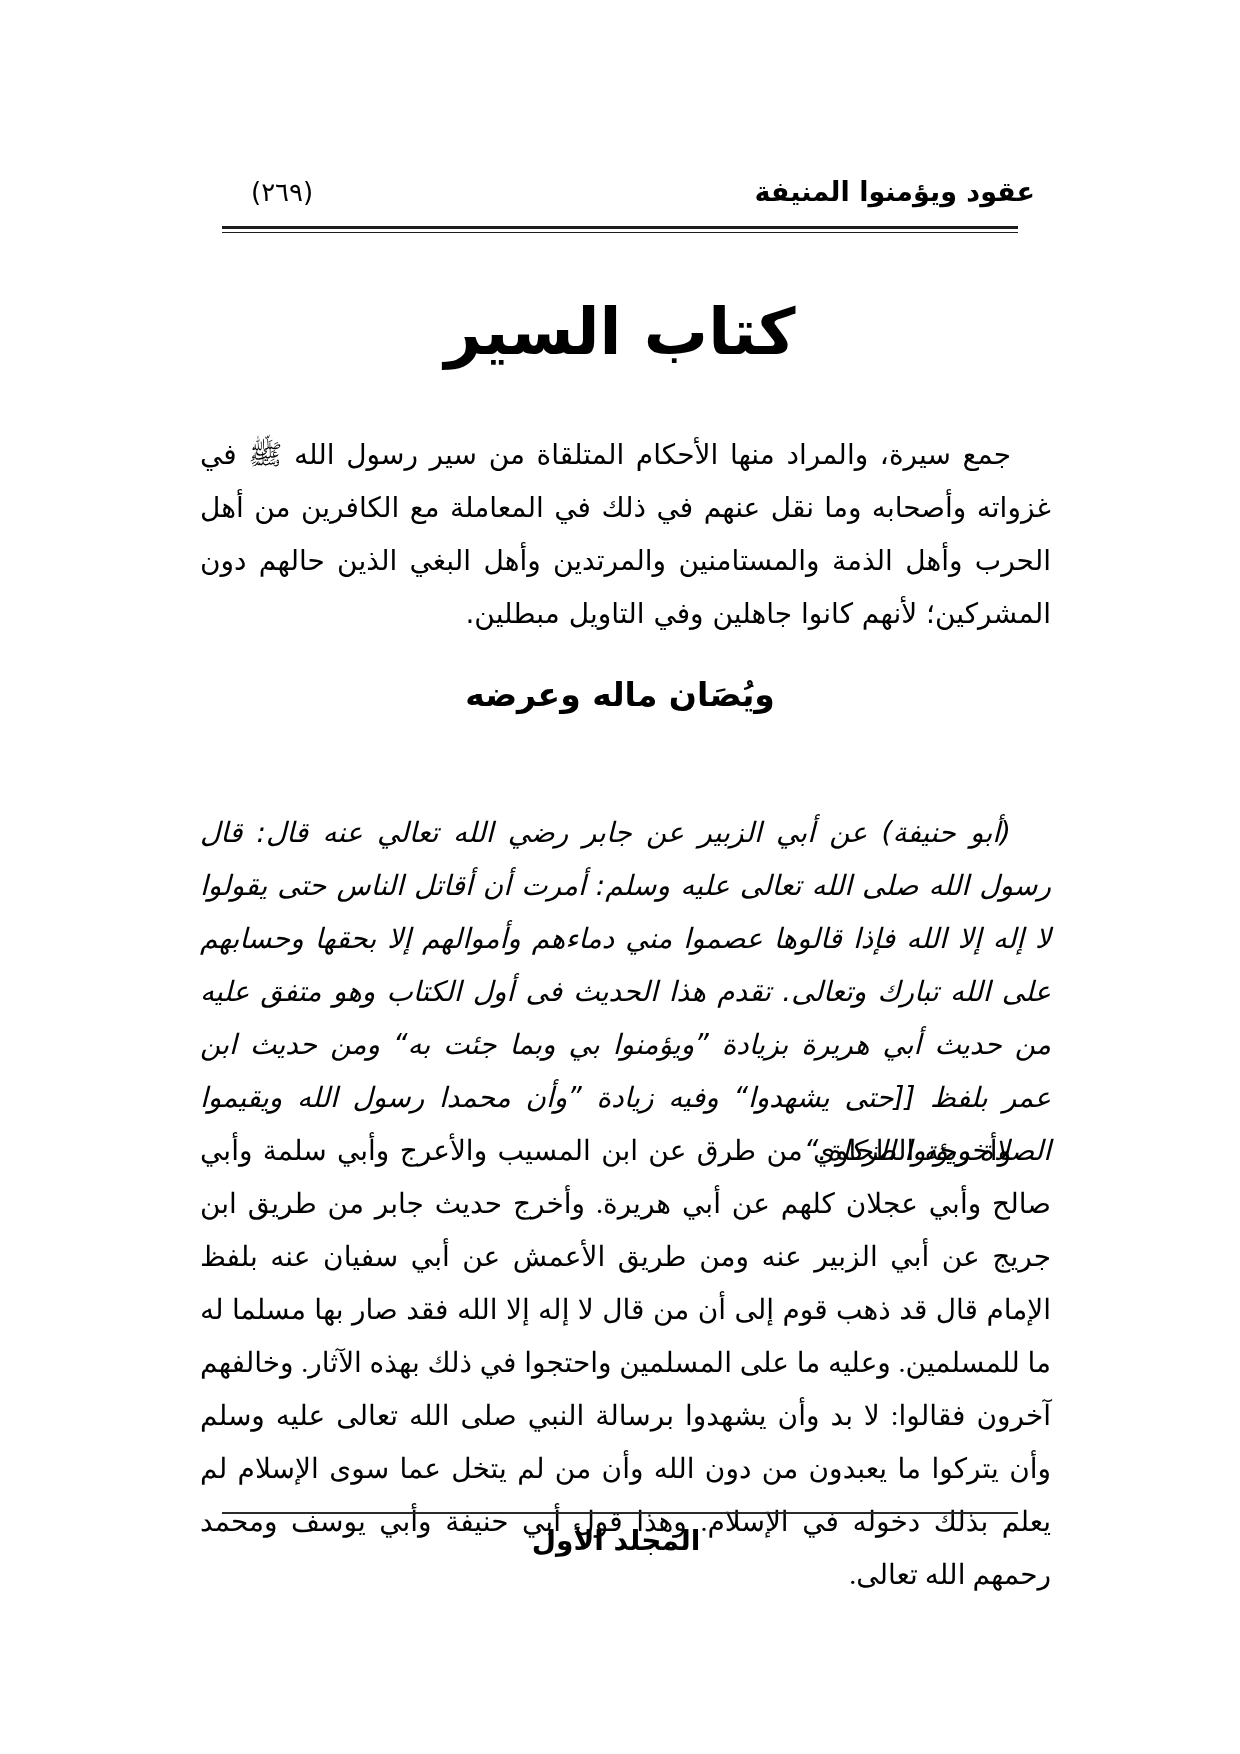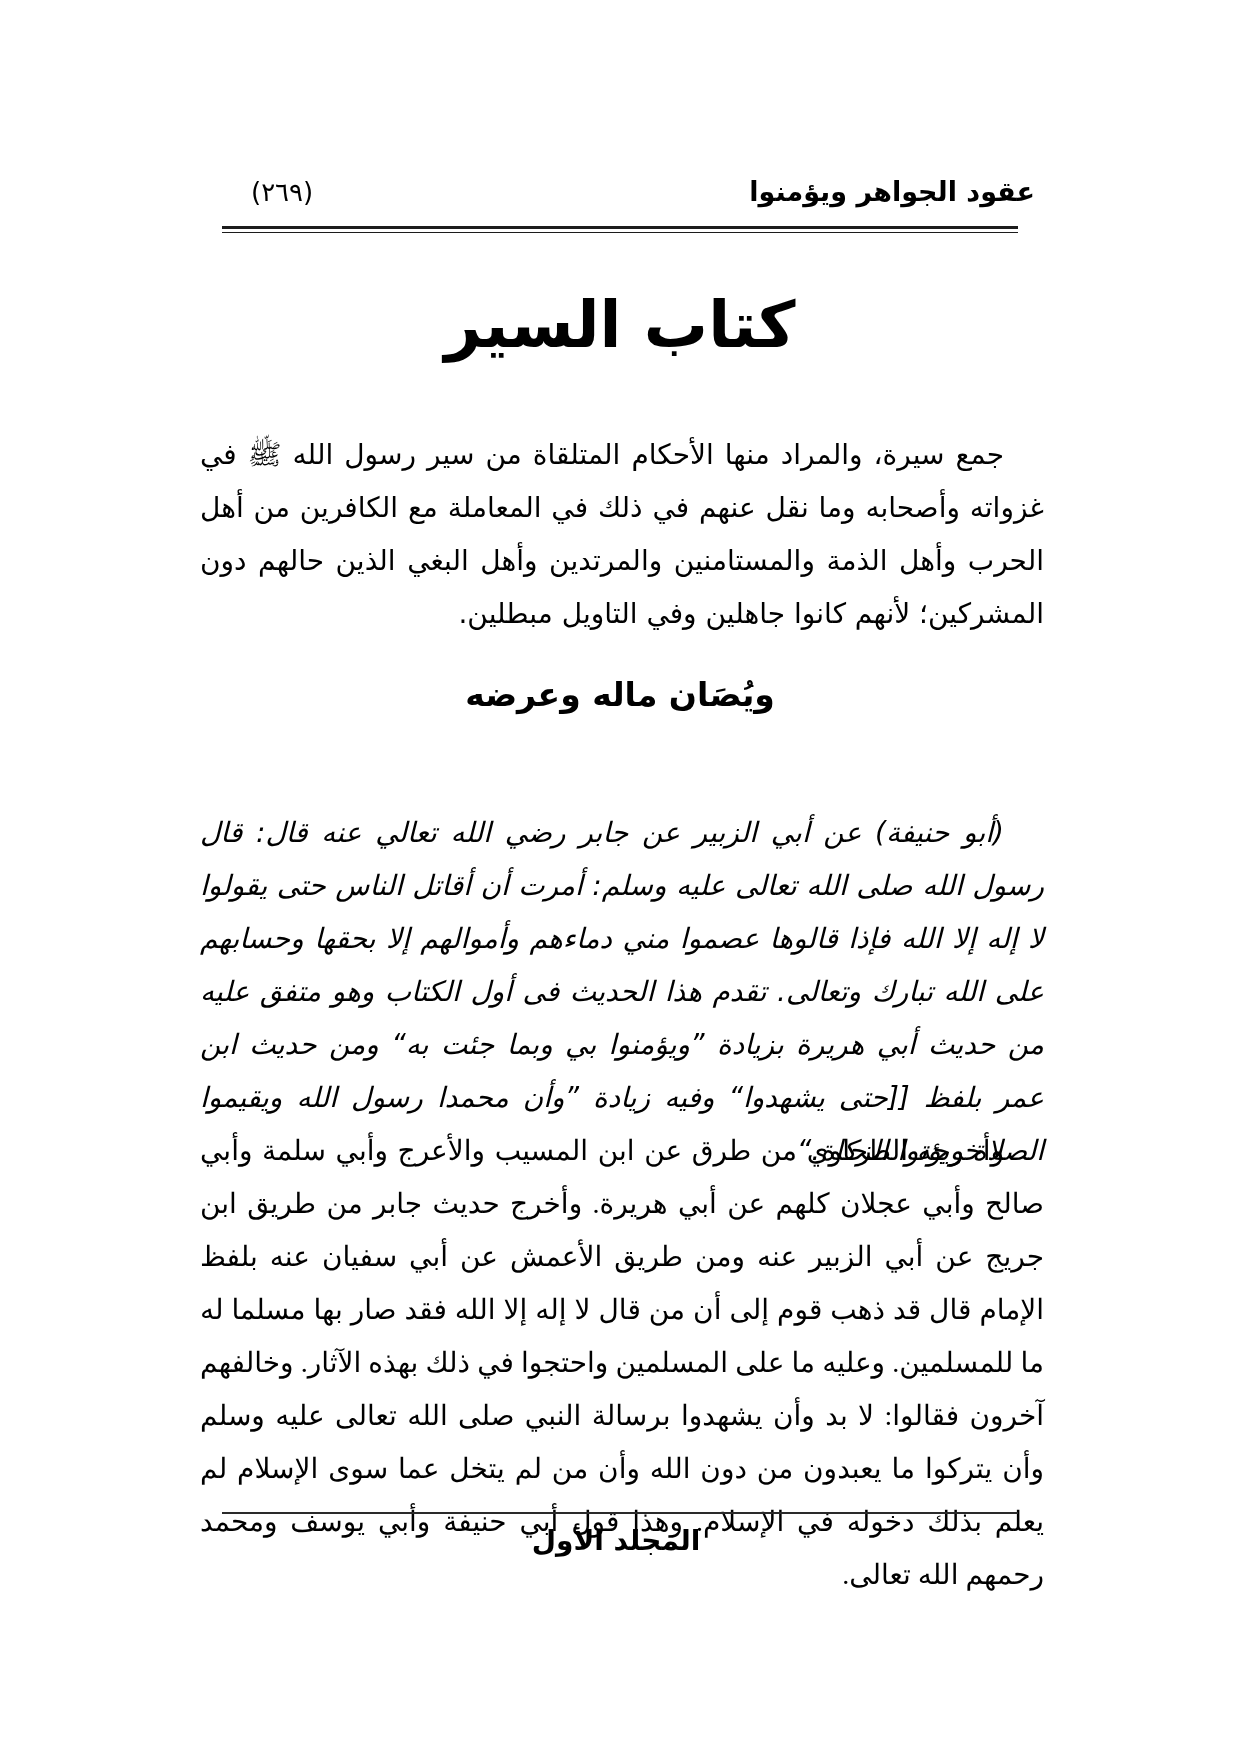--- a/index.html
+++ b/index.html
@@ -46,30 +46,30 @@
     height: 3px;
     border-top: 3px solid #1c1c1c;
     border-bottom: 1px solid #1c1c1c;
   }
   
   .chapter-title {
     position: absolute;
     top: 272px;
     right: 0;
     left: 0;
-    margin: 10px;
+    margin: 17px;
     text-align: center;
     font-size: 64px;
     line-height: 1.35;
     font-weight: bold;
   }
   
   .para {
     position: absolute;
-    right: 196px;
+    right: 189px;
     left: 200px;
     margin: 0;
     font-size: 28px;
     line-height: 53px;
     text-align: justify;
     text-justify: inter-word;
   }
   .indent {
     text-indent: 40px;
   }
@@ -104,21 +104,21 @@
     font-weight: bold;
     font-size: 28px;
   }
 </style>
 </head>
 <body>
 
 <div class="page">
 
   <div class="header">
-    <span class="book-title">عقود الجواهر ويؤمنوا</span>
+    <span class="book-title">عقود ويؤمنوا المنيفة</span>
     <span class="page-number">(٢٦٩)</span>
   </div>
 
   <div class="header-rule"></div>
 
   <h1 class="chapter-title">كتاب السير</h1>
 
   <p class="para indent para-intro">جمع سيرة، والمراد منها الأحكام المتلقاة من سير رسول الله ﷺ في غزواته وأصحابه وما نقل عنهم في ذلك في المعاملة مع الكافرين من أهل الحرب وأهل الذمة والمستامنين والمرتدين وأهل البغي الذين حالهم دون المشركين؛ لأنهم كانوا جاهلين وفي التاويل مبطلين.</p>
 
   <div class="section-heading">

